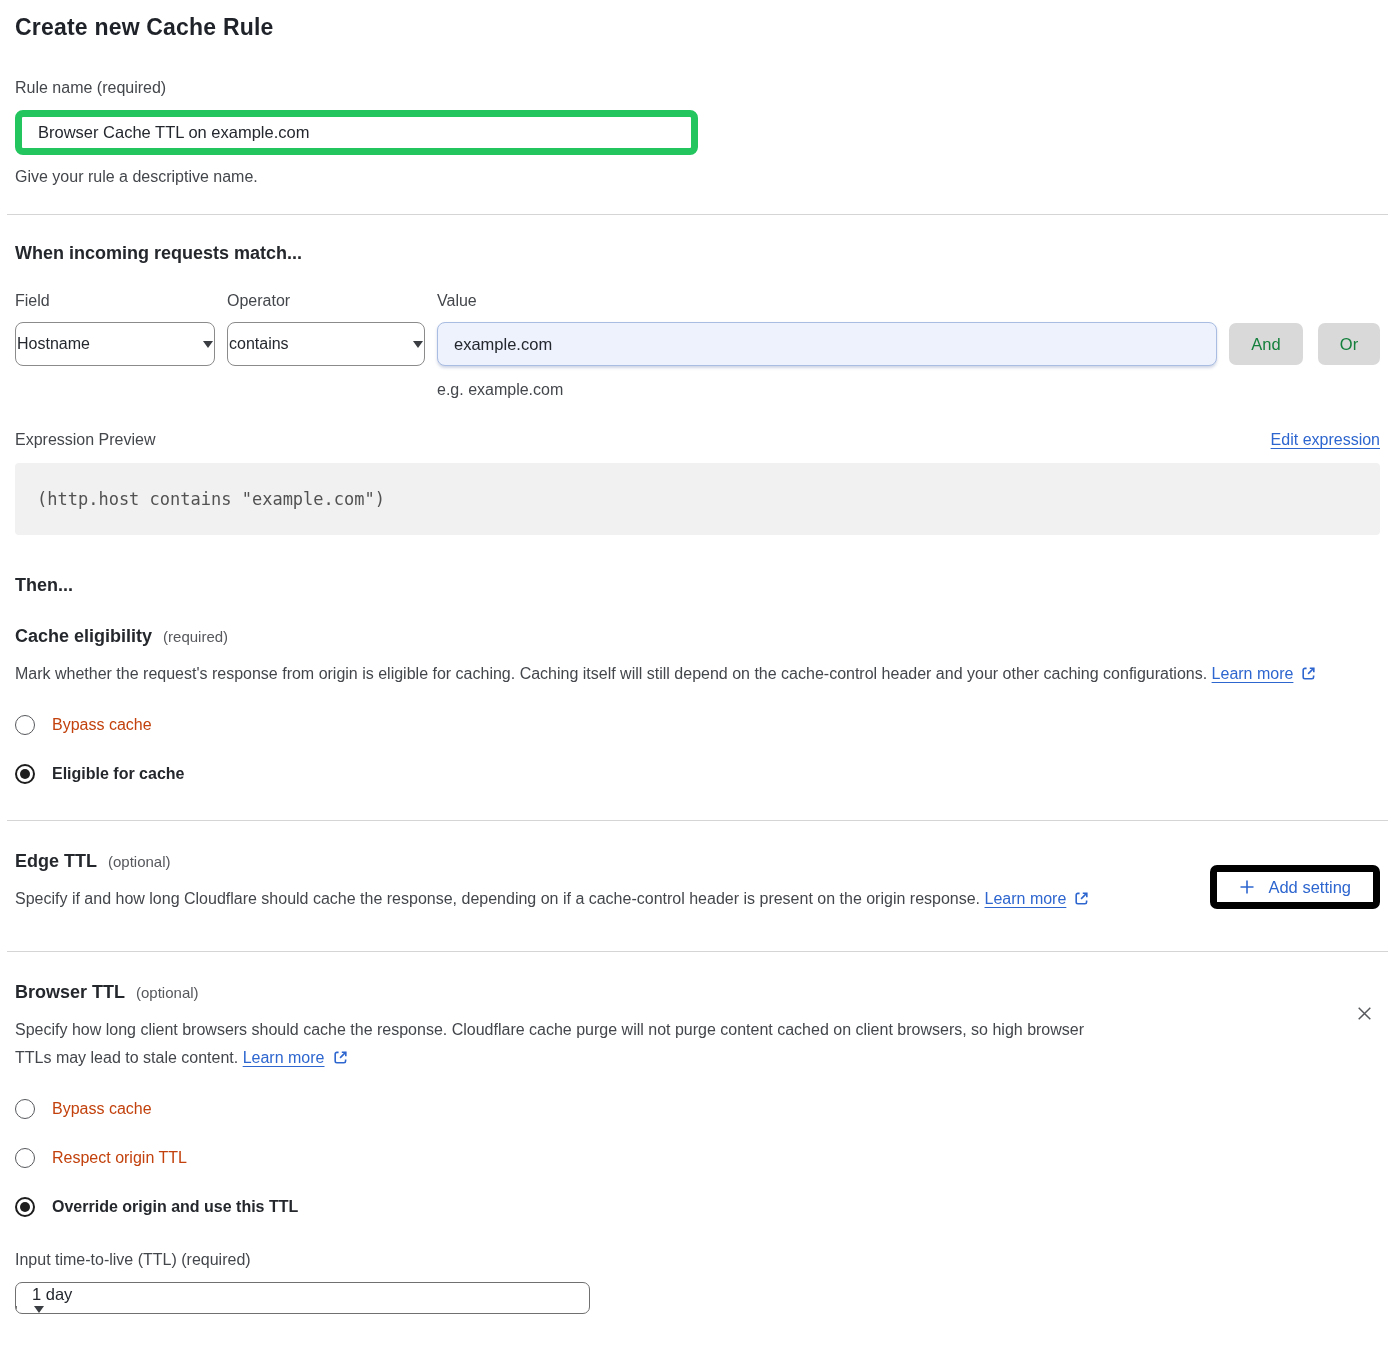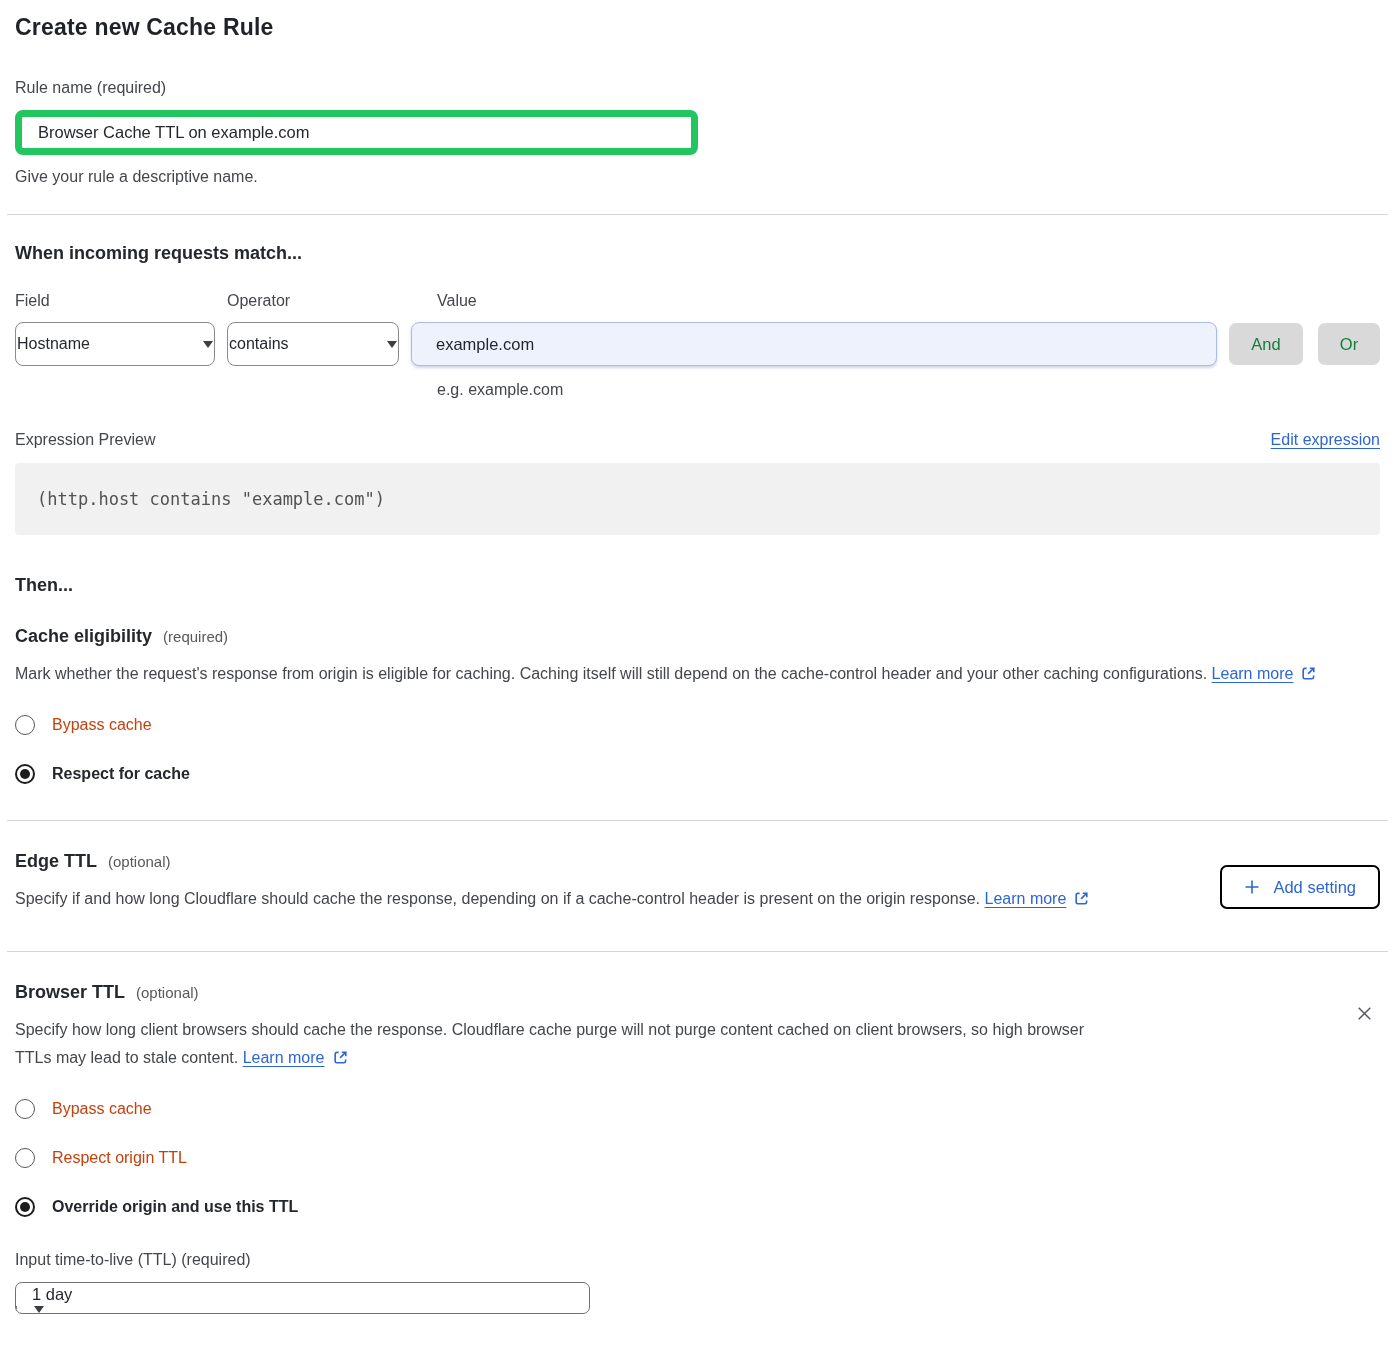--- a/index.html
+++ b/index.html
@@ -56,34 +56,34 @@
     border-radius: 8px;
     background: #fff;
     display: flex;
     align-items: center;
     justify-content: space-between;
     padding: 0 1px;
     color: #24282e;
     cursor: pointer;
   }
   .select-field { width: 200px; margin-right: 12px; }
-  .select-operator { width: 172px; margin-right: 12px; }
+  .select-operator { width: 198px; margin-right: 12px; }
   .tri {
     width: 0; height: 0;
     border-left: 5.5px solid transparent;
     border-right: 5.5px solid transparent;
     border-top: 7px solid #3a3d42;
   }
   .value-input {
     flex: 1;
     height: 44px;
     border: 1px solid #a9bce1;
     border-radius: 8px;
     background: #edf2fd;
-    padding: 0 24px;
+    padding: 0 16px;
     font-family: "Liberation Sans", sans-serif;
     font-size: 16.5px;
     color: #24282e;
     outline: none;
     box-shadow: 0 2px 3px rgba(40, 70, 140, 0.22);
   }
   .logic-btn {
     height: 42px;
     border: none;
     border-radius: 7px;
@@ -156,21 +156,21 @@
   .radio-label { color: #c2410c; }
   .radio-label.bold { font-weight: 700; color: #24272c; }
   
   .add-setting-btn {
     position: absolute;
     top: 14px;
     right: 0;
     height: 44px;
     padding: 0 22px;
     background: #fff;
-    border: 2px solid #000000;
+    border: 7px solid #000000;
     border-radius: 7px;
     color: #2e66cf;
     font-family: "Liberation Sans", sans-serif;
     font-size: 16.5px;
     display: flex;
     align-items: center;
     gap: 13px;
     cursor: pointer;
   }
   
@@ -275,21 +275,21 @@
           <path d="M12.8 3.2 7.6 8.4"></path>
         </svg></a>
   </p>
   <div class="radio-group">
     <div class="radio-row">
       <span class="radio"></span>
       <span class="radio-label">Bypass cache</span>
     </div>
     <div class="radio-row">
       <span class="radio checked"></span>
-      <span class="radio-label bold">Respect for cache</span>
+      <span class="radio-label bold">Eligible for cache</span>
     </div>
   </div>
 </section>
 
 <hr class="divider" style="margin-top:36px">
 
 <section class="setting-section">
   <div class="setting-title-row">
     <span class="section-heading">Edge TTL</span>
     <span class="qualifier">(optional)</span>

